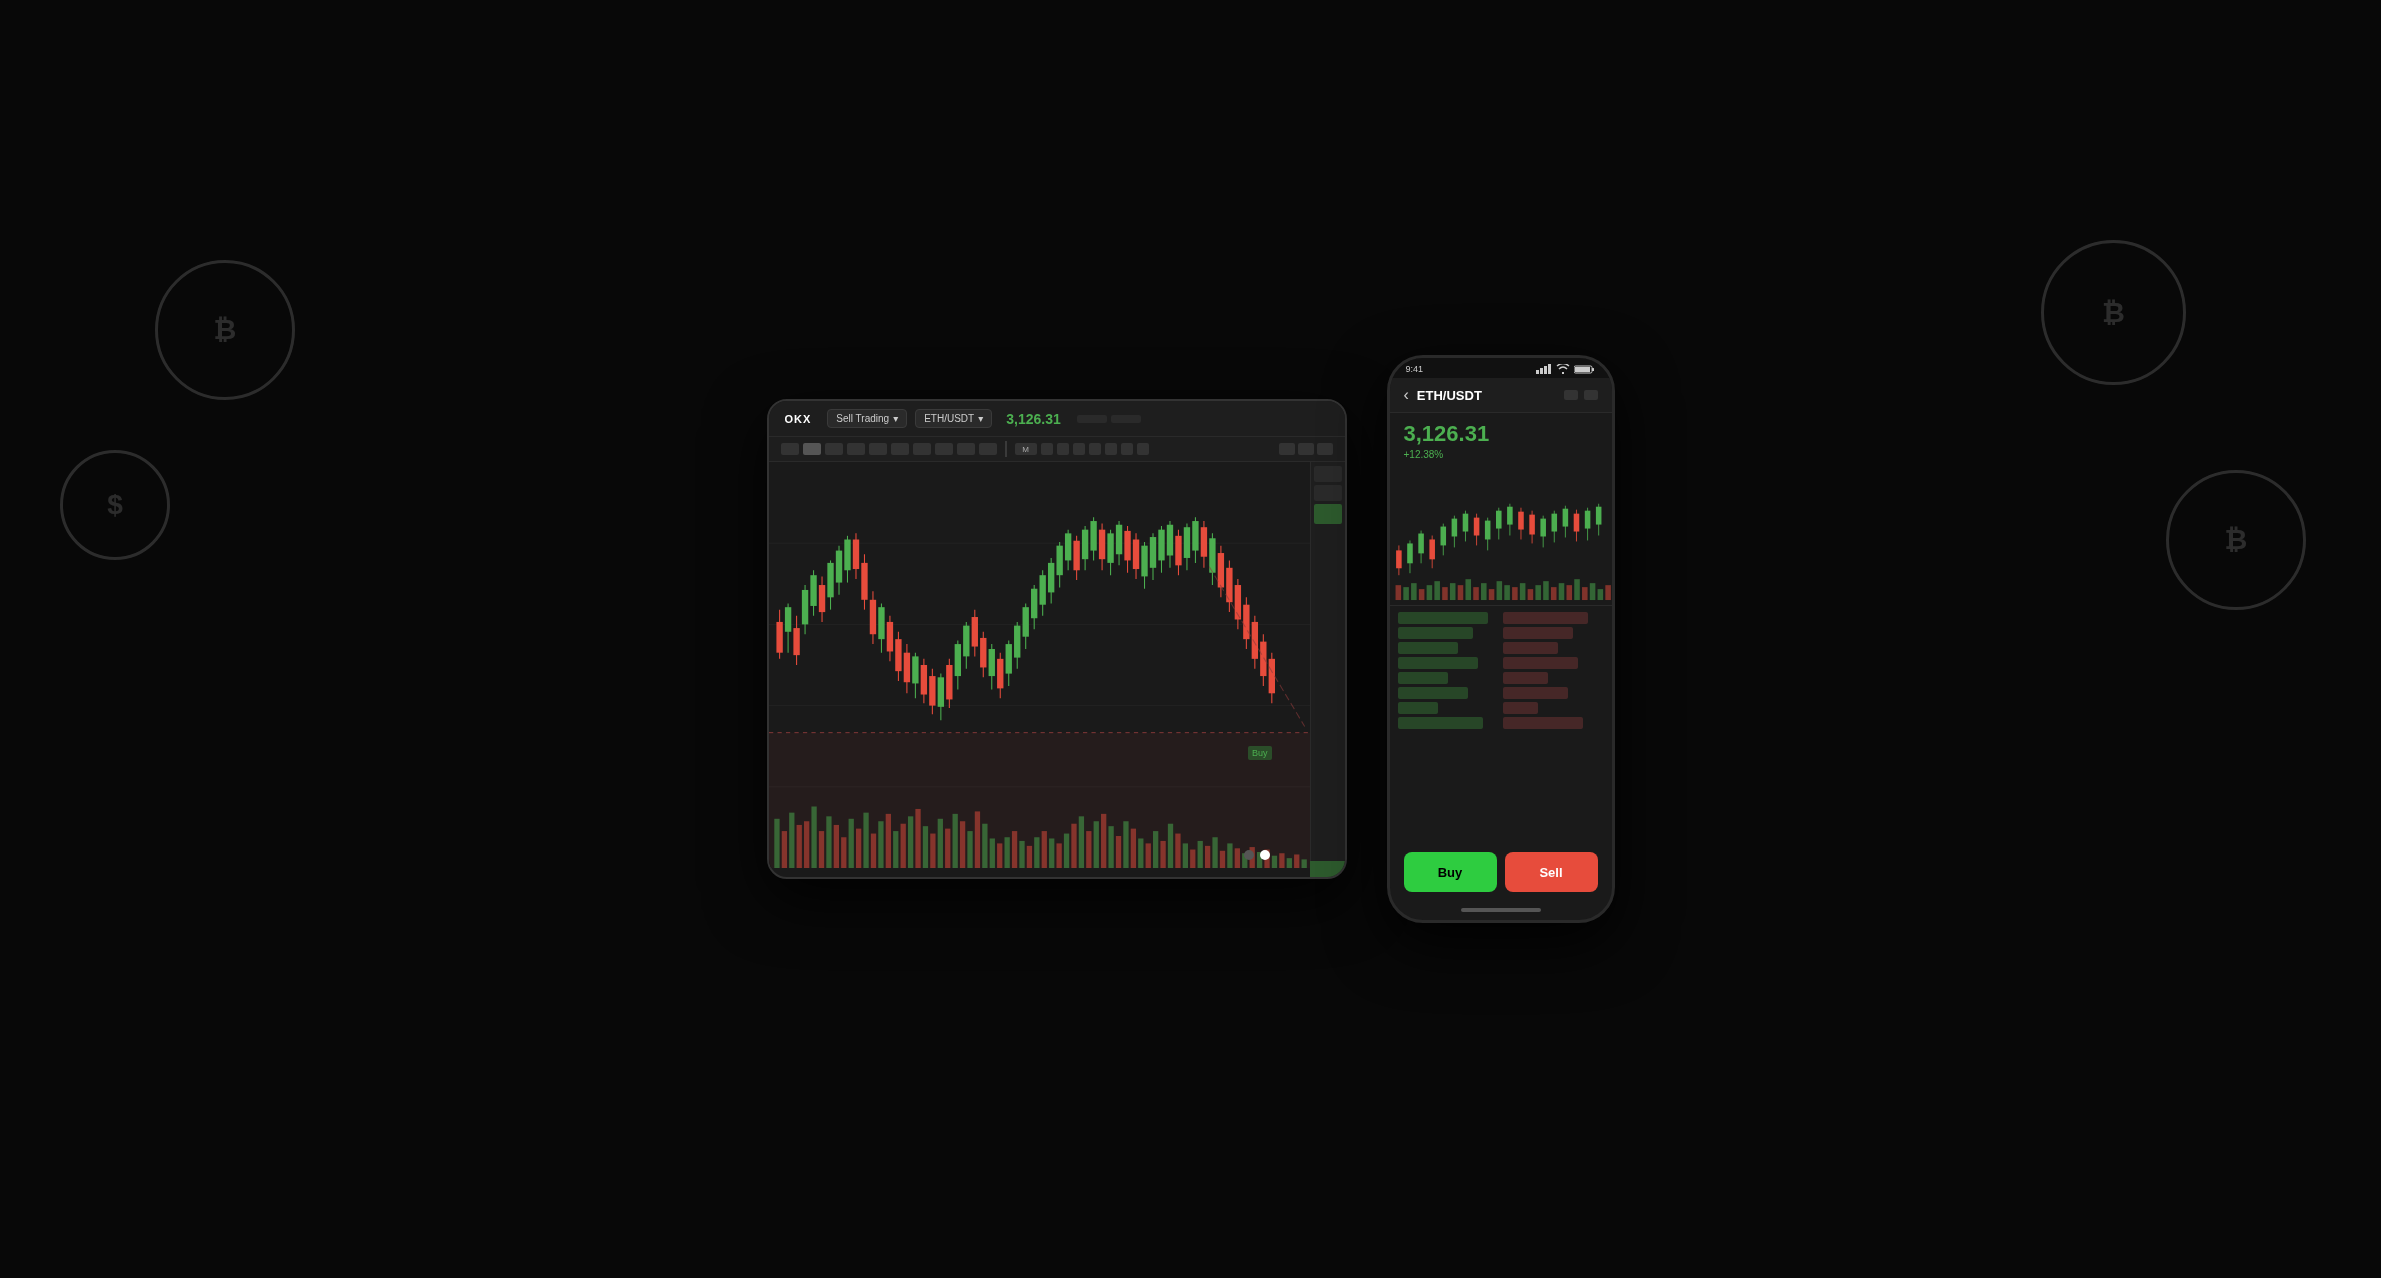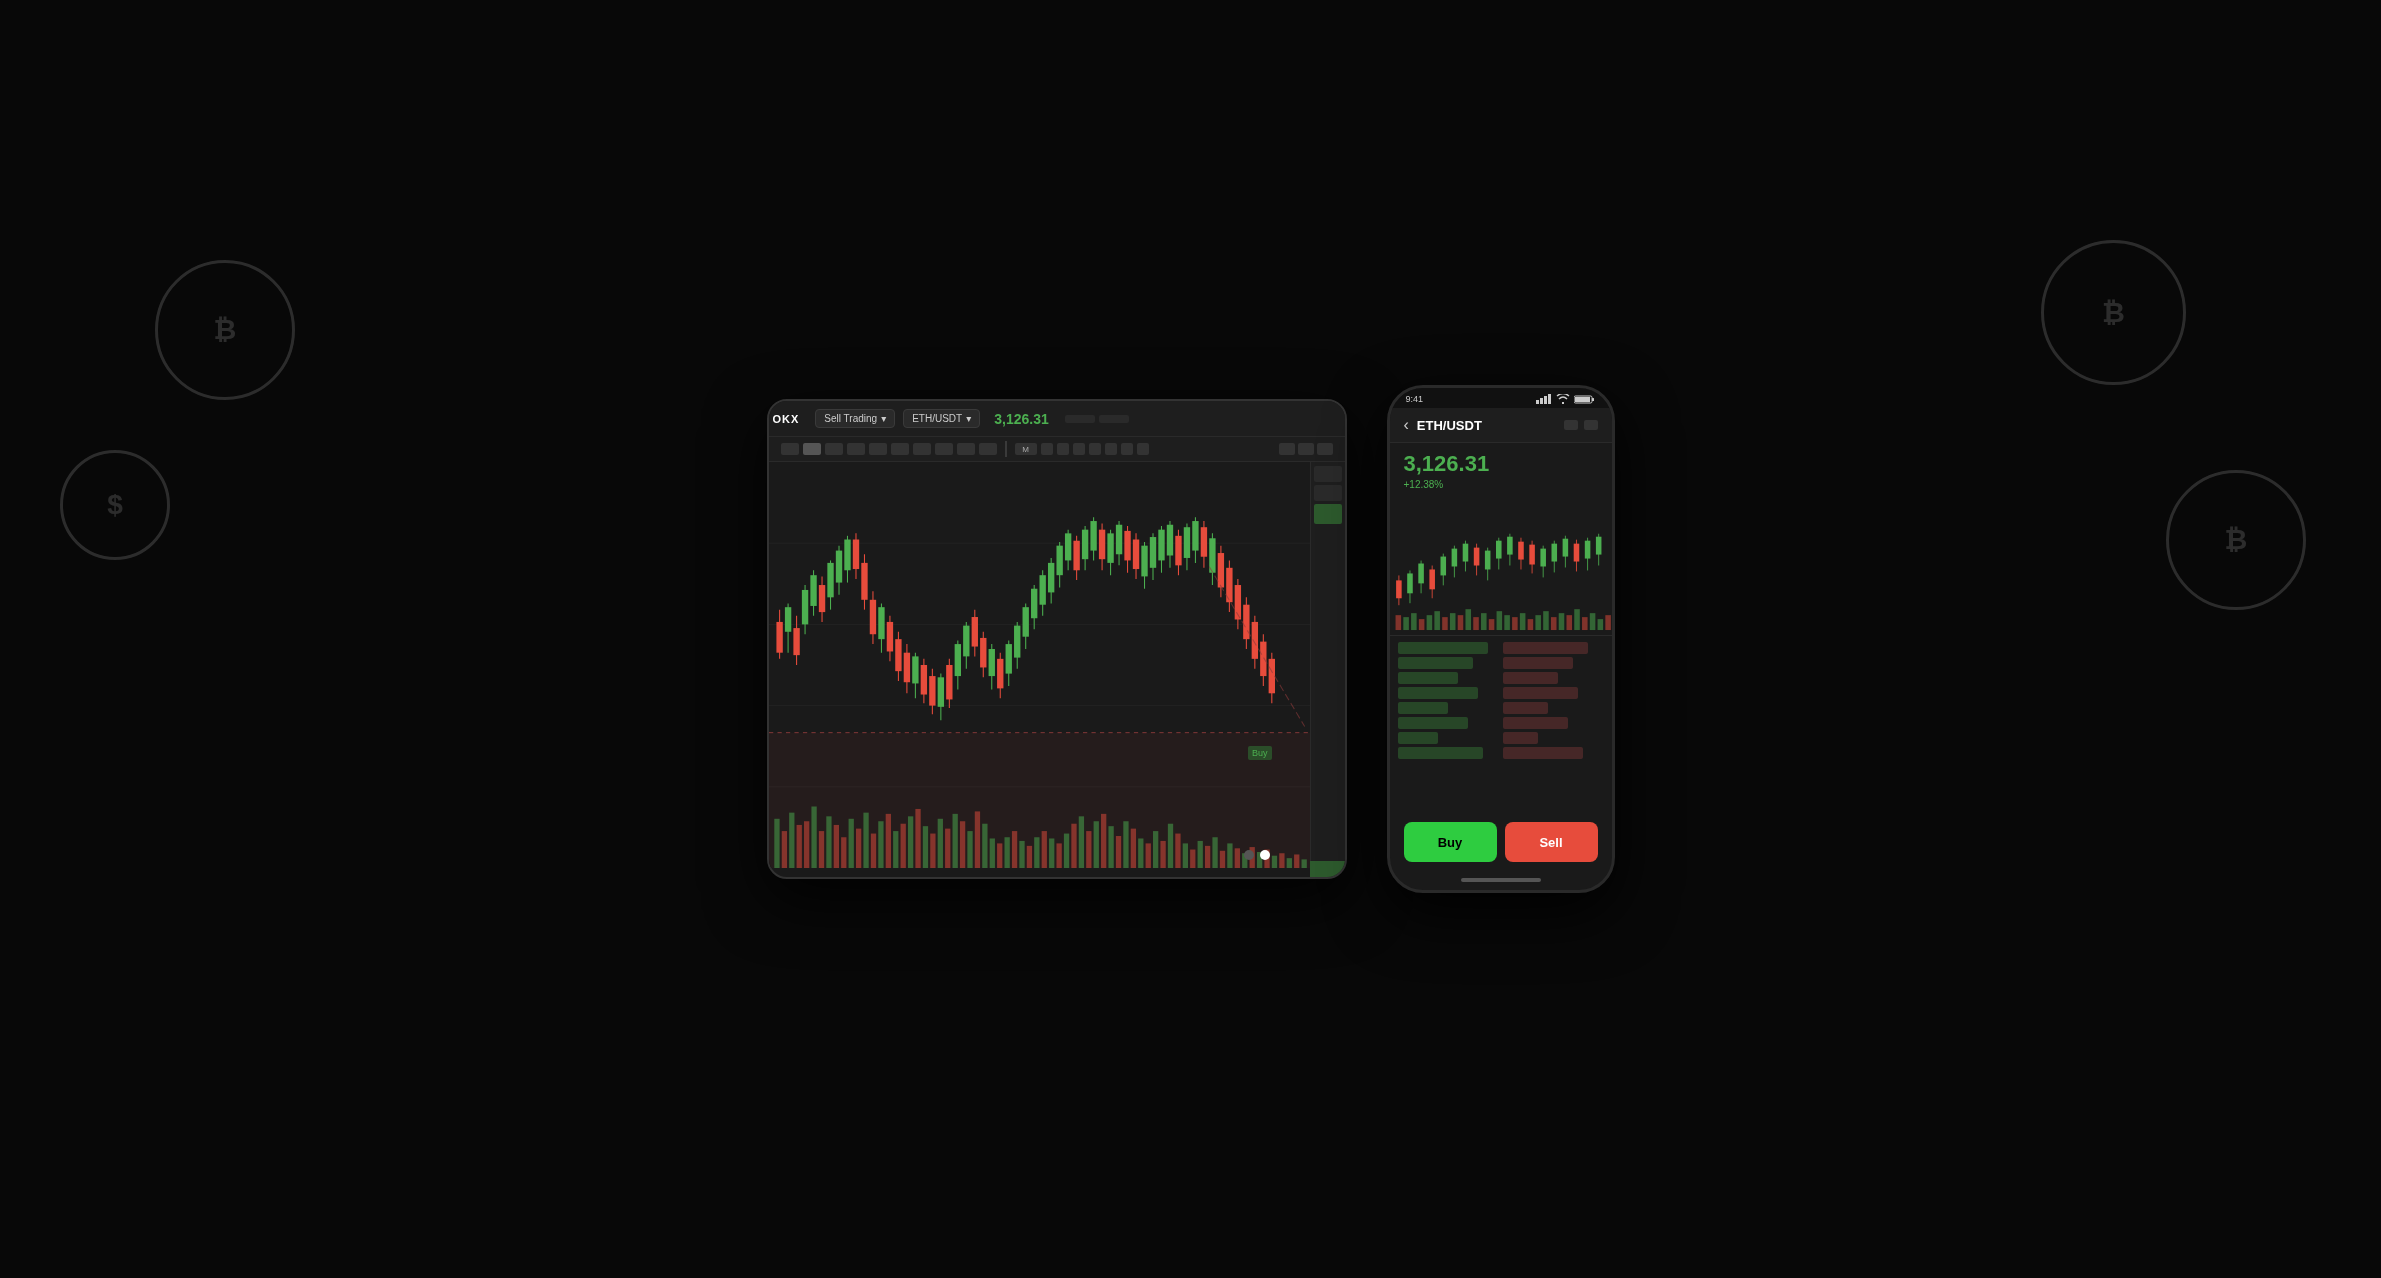--- a/index.html
+++ b/index.html
@@ -50,21 +50,21 @@
       border-radius: 20px;
       border: 2px solid #333;
       overflow: hidden;
       position: relative;
       box-shadow: 0 20px 60px rgba(0,0,0,0.8);
     }
 
     .tablet-header {
       display: flex;
       align-items: center;
-      padding: 8px 4px;
+      padding: 8px 16px;
       background: #1e1e1e;
       border-bottom: 1px solid #2a2a2a;
       gap: 8px;
     }
 
     .okx-logo {
       display: flex;
       gap: 2px;
       margin-right: 8px;
     }
@@ -157,21 +157,21 @@
       border-radius: 2px;
     }
     .sidebar-btn.green {
       background: #2d5a2d;
       height: 20px;
     }
 
     
     .phone {
       width: 228px;
-      height: 508px;
+      height: 568px;
       background: #1a1a1a;
       border-radius: 36px;
       border: 3px solid #2a2a2a;
       overflow: hidden;
       position: relative;
       box-shadow: 0 20px 60px rgba(0,0,0,0.9);
       margin-left: 10px;
     }
 
     .phone-notch-area {

